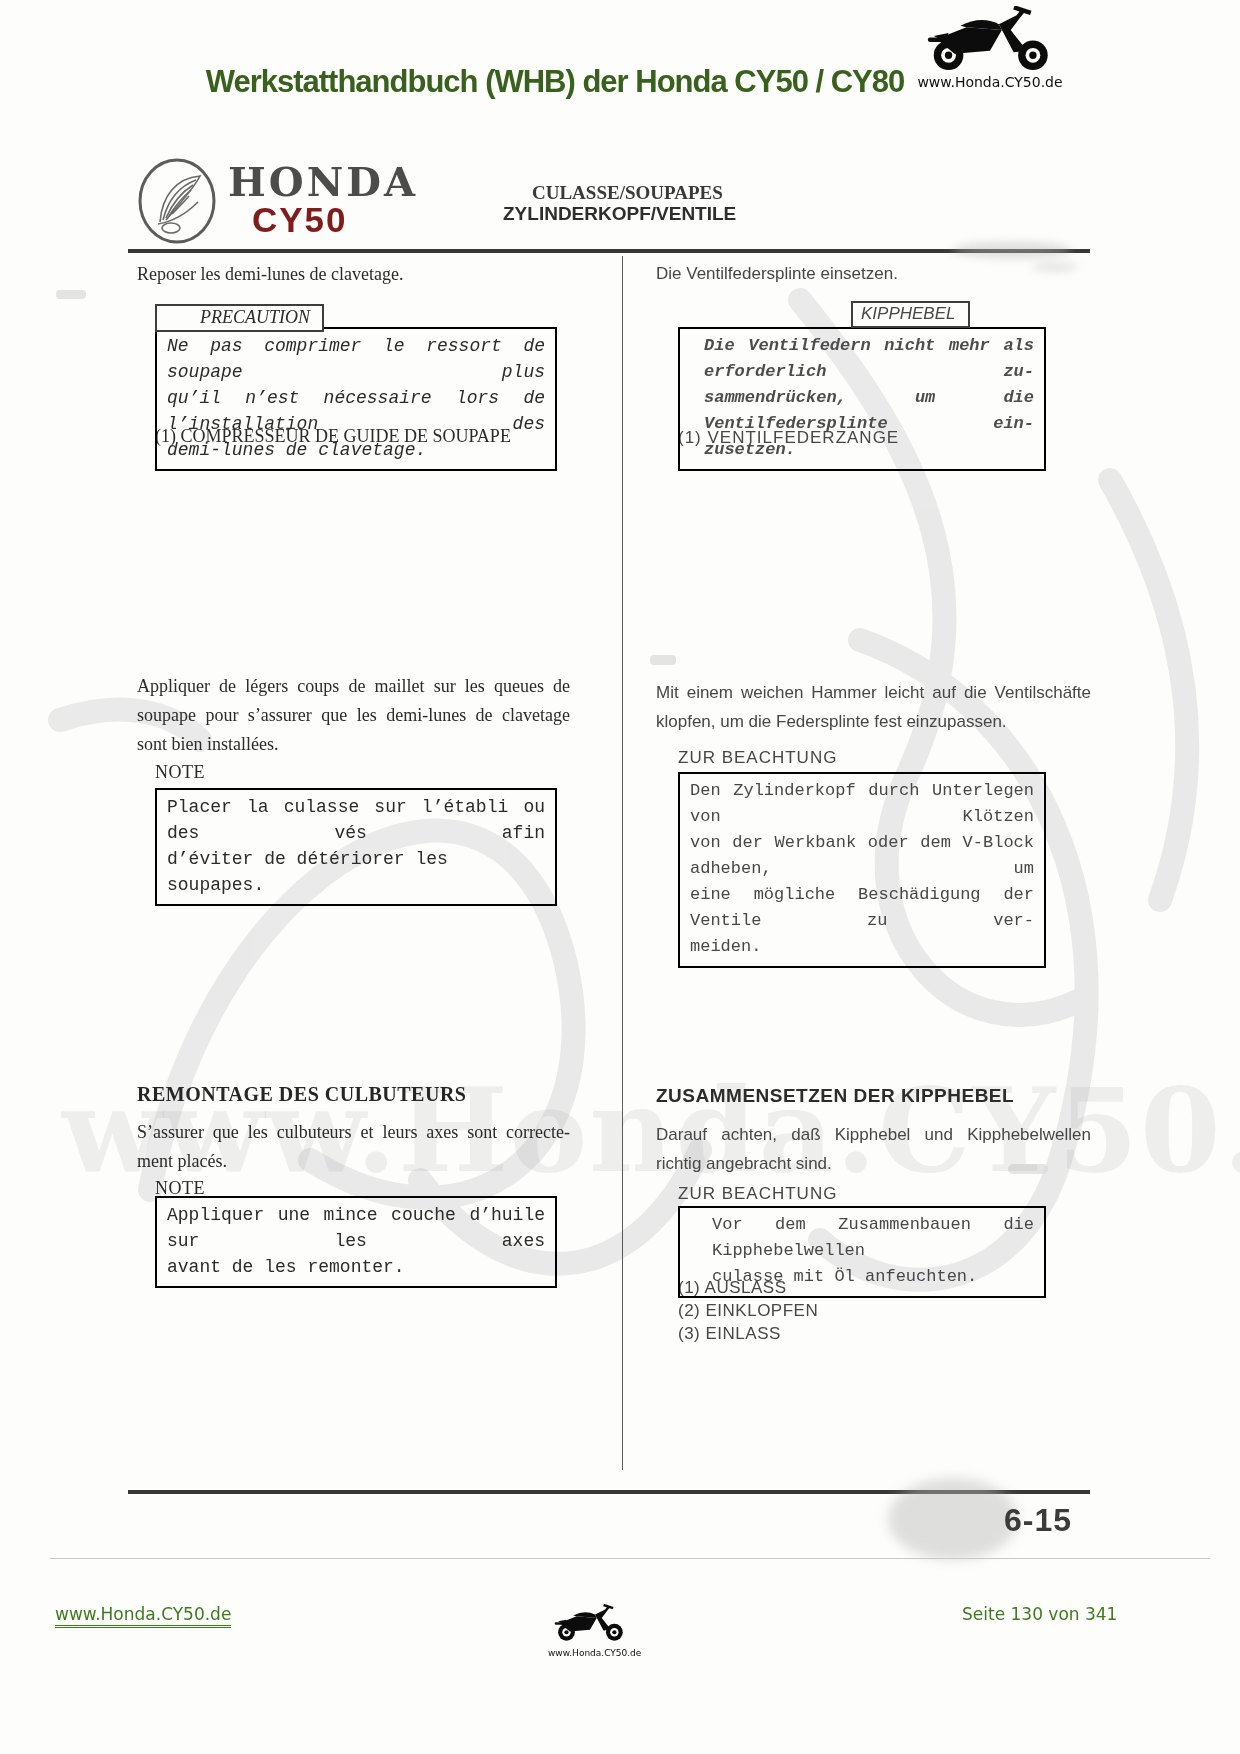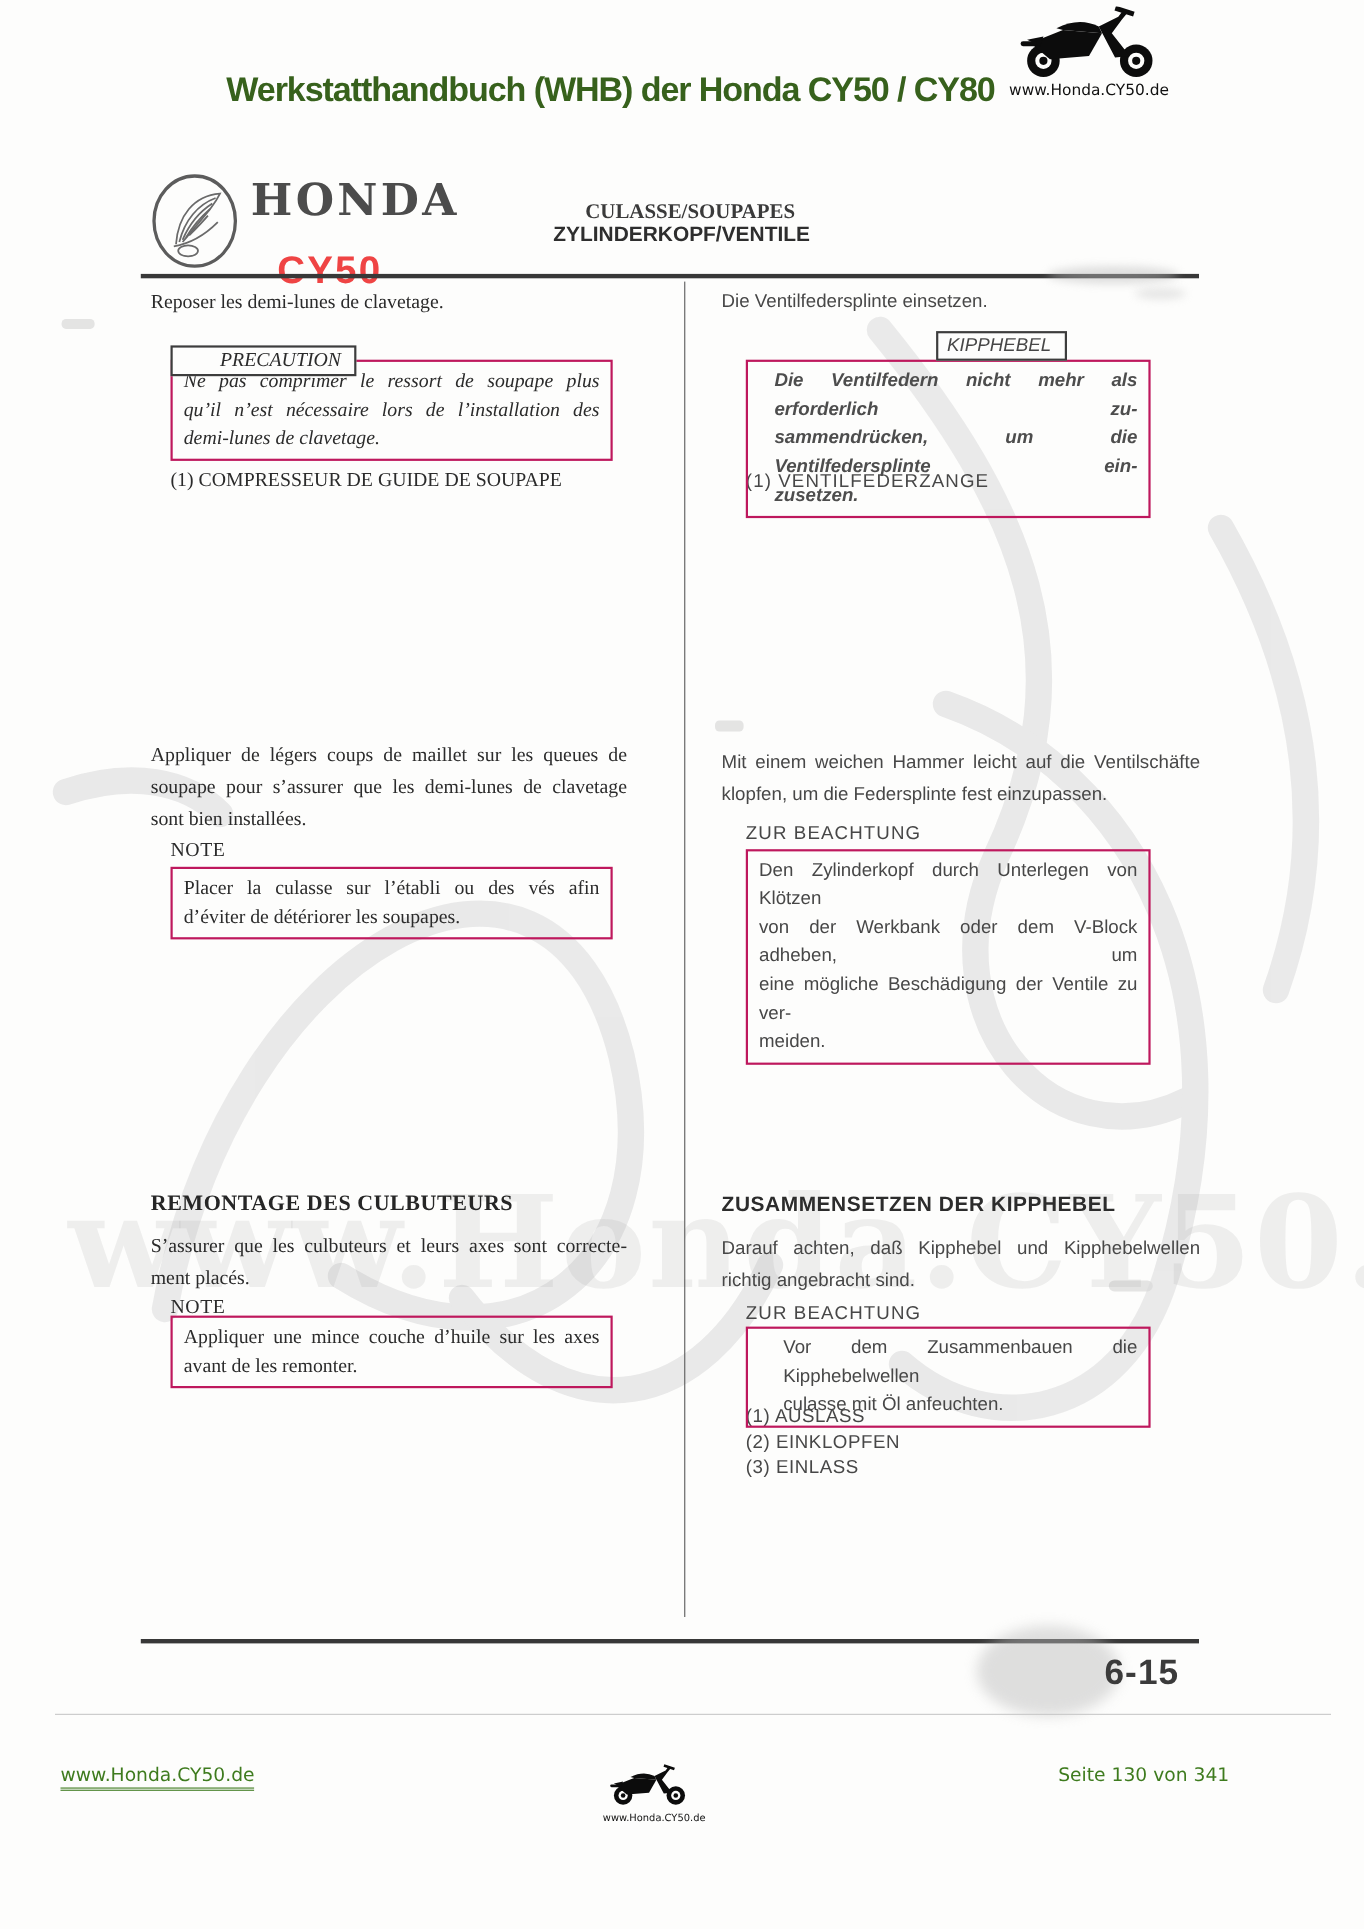--- a/index.html
+++ b/index.html
@@ -3,21 +3,21 @@
 <meta charset="utf-8">
 <style>
   html,body{margin:0;padding:0;background:#888;}
   .page{position:relative;width:1240px;height:1754px;margin:0 auto;background:#fdfdfc;overflow:hidden;
         font-family:"Liberation Serif","DejaVu Serif",serif;color:#2d2d2d;}
   .abs{position:absolute;}
   .fr{font-family:"Liberation Serif","DejaVu Serif",serif;color:#2b2b2b;}
   .de{font-family:"Liberation Sans","DejaVu Sans",sans-serif;color:#474747;}
   .tab{display:inline-block;border:2px solid #3d3d3d;background:#fdfdfc;padding:1px 12px 2px 8px;
        font-style:italic;font-size:18px;position:relative;z-index:3;}
-  .tbox{border:2px solid #be185d;padding:4px 10px 6px 10px;background:transparent;box-sizing:border-box;z-index:2;}
+  .tbox{border:2px solid #000000;padding:4px 10px 6px 10px;background:transparent;box-sizing:border-box;z-index:2;font-family:Liberation Mono, monospace;}
   .tl{line-height:26px;}
   .jl .tl:not(:last-child){text-align:justify;text-align-last:justify;}
   .para .tl{line-height:29px;}
   .list .tl{line-height:23px;}
   .notelabel{font-size:18px;letter-spacing:.5px;}
   .green{color:#37611c;}
   .footgreen{color:#3e7b1e;font-family:"DejaVu Sans","Liberation Sans",sans-serif;}
   .rule{background:#383838;}
   .smudge{background:#b9b9b9;border-radius:50%;filter:blur(4px);}
   svg{display:block;}
@@ -81,35 +81,35 @@
       <path d="M30 60 C36 46, 46 34, 57 27"></path>
       <path d="M33 58 C39 48, 47 39, 55 32"></path>
       <path d="M36 56 C42 50, 48 44, 53 38"></path>
       <path d="M22 66 C34 64, 48 58, 62 44"></path>
     </g>
     <ellipse cx="35" cy="70" rx="9" ry="5" fill="none" stroke="#6a6a6a" stroke-width="1.6"></ellipse>
   </svg>
   <div class="abs" style="left:228px;top:158px;font-family:'DejaVu Serif',serif;font-weight:bold;font-size:40px;
               letter-spacing:3px;color:#4c4c4c;">HONDA</div>
   <div class="abs" style="left:252px;top:200px;font-family:'Liberation Sans',sans-serif;font-weight:bold;font-size:35px;
-              letter-spacing:2px;color:#ef4444;margin-top:26px;">CY50</div>
+              letter-spacing:2px;color:#7f1d1d;">CY50</div>
   <div class="abs" style="left:532px;top:182px;font-family:'Liberation Serif',serif;font-weight:bold;font-size:19px;color:#3a3a3a;">CULASSE/SOUPAPES</div>
   <div class="abs" style="left:503px;top:203px;font-family:'Liberation Sans',sans-serif;font-weight:bold;font-size:19px;color:#2e2e2e;">ZYLINDERKOPF/VENTILE</div>
 
   <div class="abs rule" style="left:128px;top:249px;width:962px;height:4px;"></div>
   <div class="abs" style="left:622px;top:256px;width:1px;height:1214px;background:#5a5a5a;"></div>
 
   
   <div class="abs smudge" style="left:952px;top:242px;width:120px;height:16px;opacity:.45;"></div>
   <div class="abs smudge" style="left:1032px;top:262px;width:46px;height:10px;opacity:.35;"></div>
 
   
   <div class="abs fr" style="left:137px;top:264px;font-size:18px;">Reposer les demi-lunes de clavetage.</div>
 
-  <div class="abs fr tab" style="left:155px;top:314px;padding-left:43px;">PRECAUTION</div>
+  <div class="abs fr tab" style="left:155px;top:304px;padding-left:43px;">PRECAUTION</div>
   <div class="abs fr tbox jl" style="left:155px;top:327px;width:402px;font-style:italic;font-size:18px;">
       <div class="tl">Ne pas comprimer le ressort de soupape plus</div>
       <div class="tl">qu’il n’est nécessaire lors de l’installation des</div>
       <div class="tl">demi-lunes de clavetage.</div>
     </div>
 
   <div class="abs fr" style="left:155px;top:426px;font-size:18px;">(1)  COMPRESSEUR DE GUIDE DE SOUPAPE</div>
 
   <div class="abs fr jl para" style="left:137px;top:672px;width:433px;font-size:18px;">
       <div class="tl">Appliquer de légers coups de maillet sur les queues de</div>

